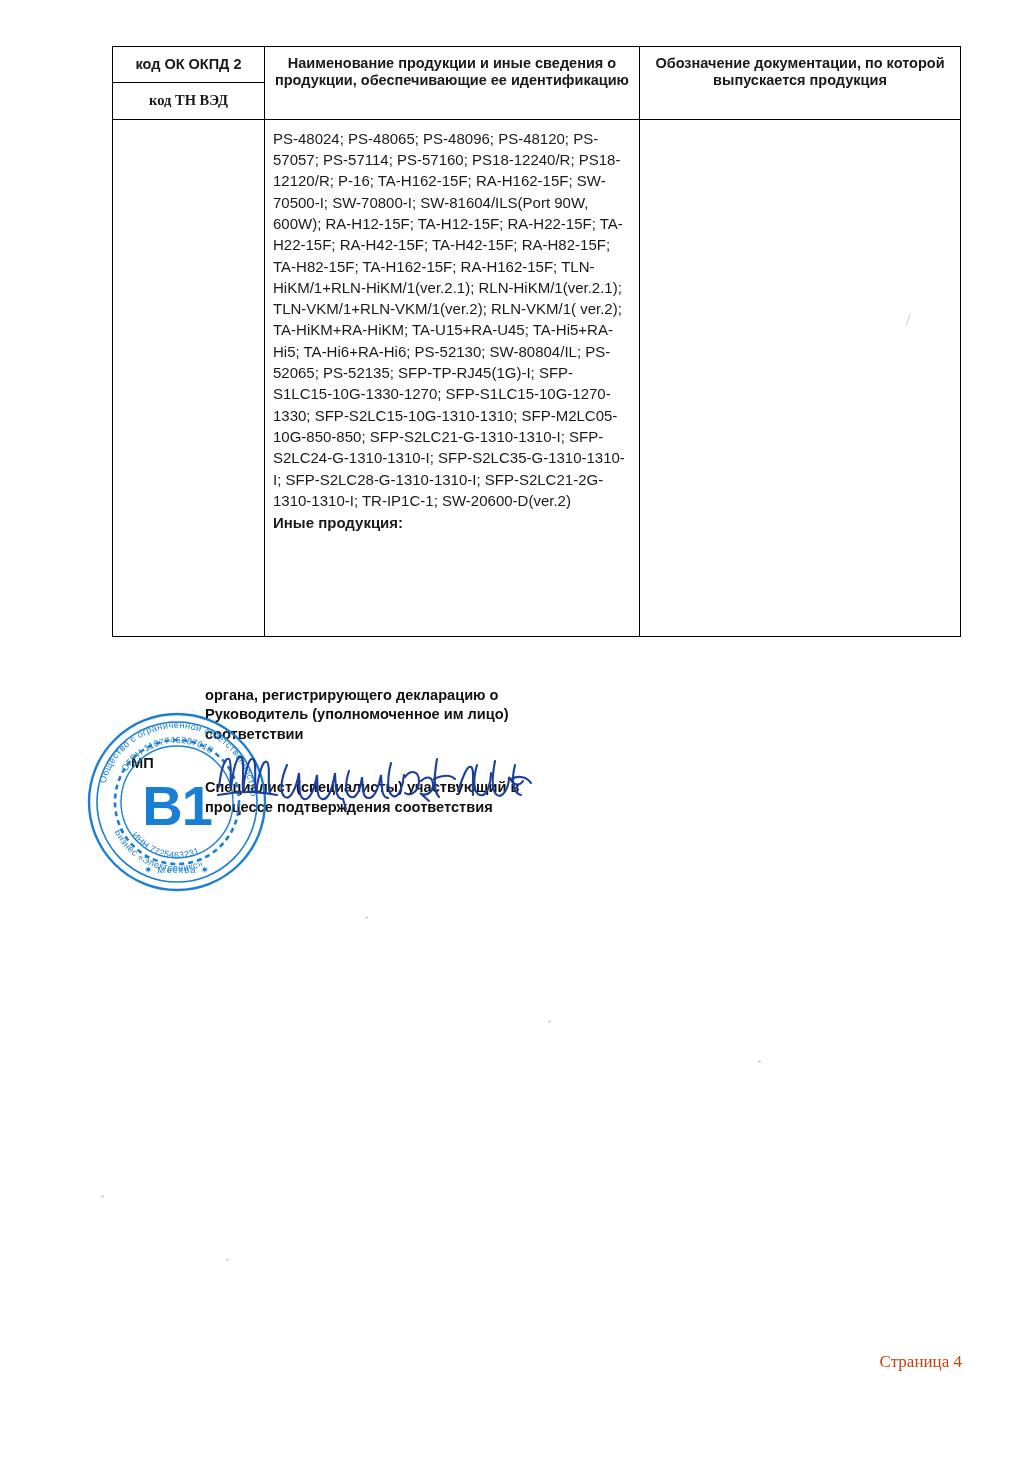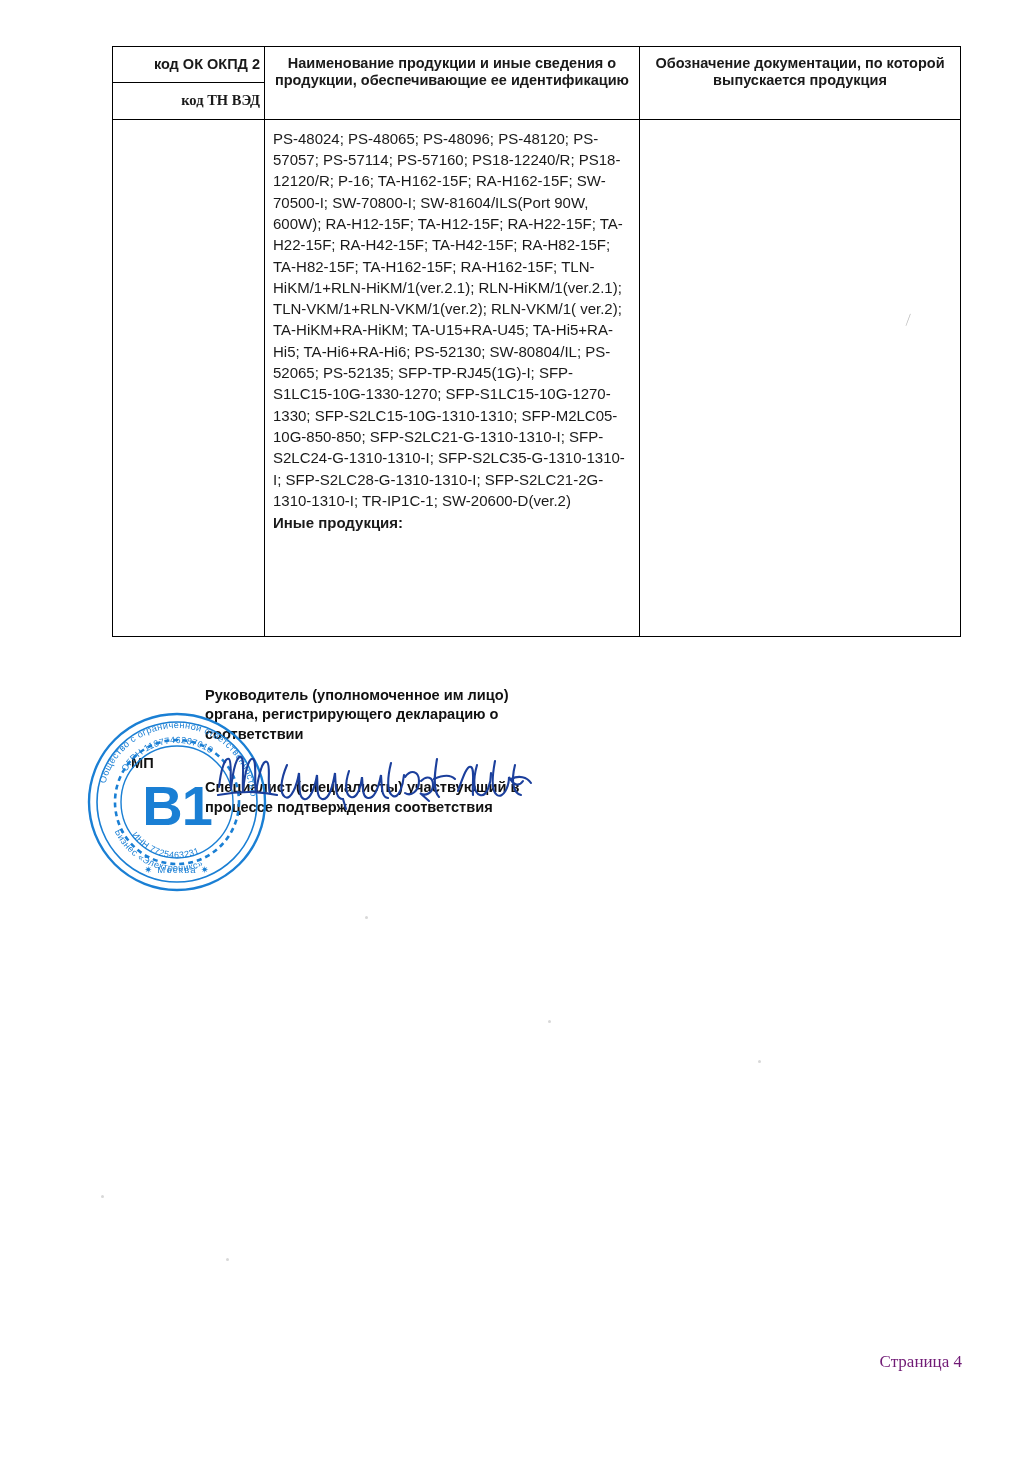--- a/index.html
+++ b/index.html
@@ -47,21 +47,21 @@
     font-size: 14.5px;
     line-height: 1.2;
     padding: 6px 6px;
   }
   .head-cell.left-stack {
     padding: 0;
   }
   .stack-row {
     border-bottom: 1.5px solid #000;
     padding: 9px 4px;
-    text-align: right;
+    text-align: center;
     font-weight: bold;
     font-size: 14.5px;
   }
   .stack-row.last {
     border-bottom: none;
     padding: 9px 4px;
     font-family: Liberation Serif, serif;
   }
 
   .body-cell {
@@ -138,21 +138,21 @@
     pointer-events: none;
   }
 
   
   .page-number {
     position: absolute;
     right: 62px;
     top: 1352px;
     font-family: "Liberation Serif", serif;
     font-size: 17px;
-    color: #701a75;
+    color: #c2410c;
   }
 
   
   .speckle {
     position: absolute;
     background: #d8d8d8;
     border-radius: 50%;
   }
 </style>
 </head>
@@ -184,22 +184,22 @@
           <div class="other-info">Иные продукция:</div>
         </td>
         <td class="body-cell empty"></td>
       </tr>
     </tbody>
   </table>
 
   <div class="stray-mark">⟋</div>
 
   <div class="sig-block">
+    <div class="sig-line">органа, регистрирующего декларацию о</div>
     <div class="sig-line">Руководитель (уполномоченное им лицо)</div>
-    <div class="sig-line">органа, регистрирующего декларацию о</div>
     <div class="sig-line">соответствии</div>
     <div class="sig-spacer"></div>
     <div class="sig-line">Специалист (специалисты) участвующий в</div>
     <div class="sig-line">процессе подтверждения соответствия</div>
   </div>
 
   <div class="mp-label">МП</div>
 
   <div class="stamp">
     <svg width="198" height="198" viewBox="0 0 198 198" xmlns="http://www.w3.org/2000/svg">

